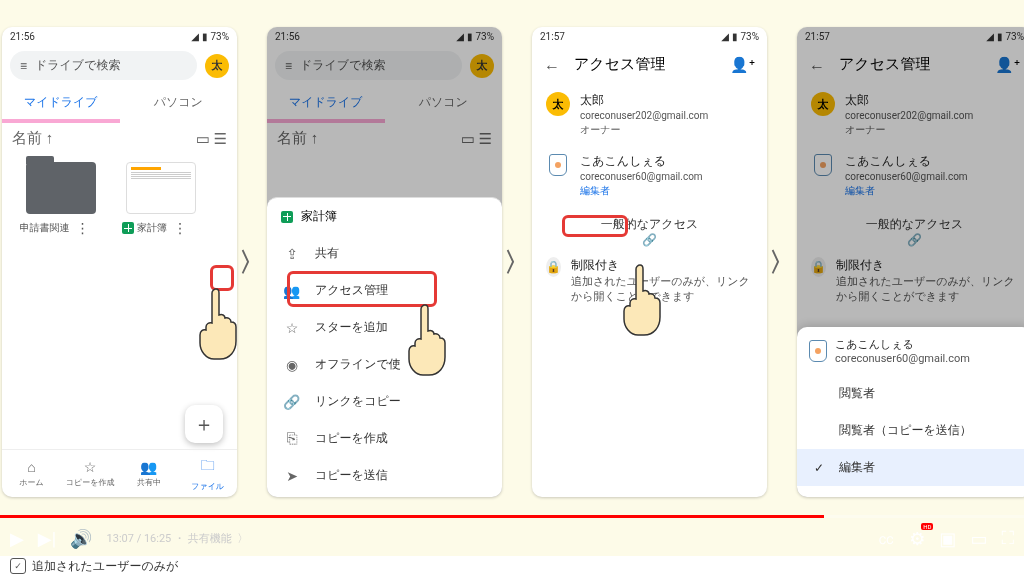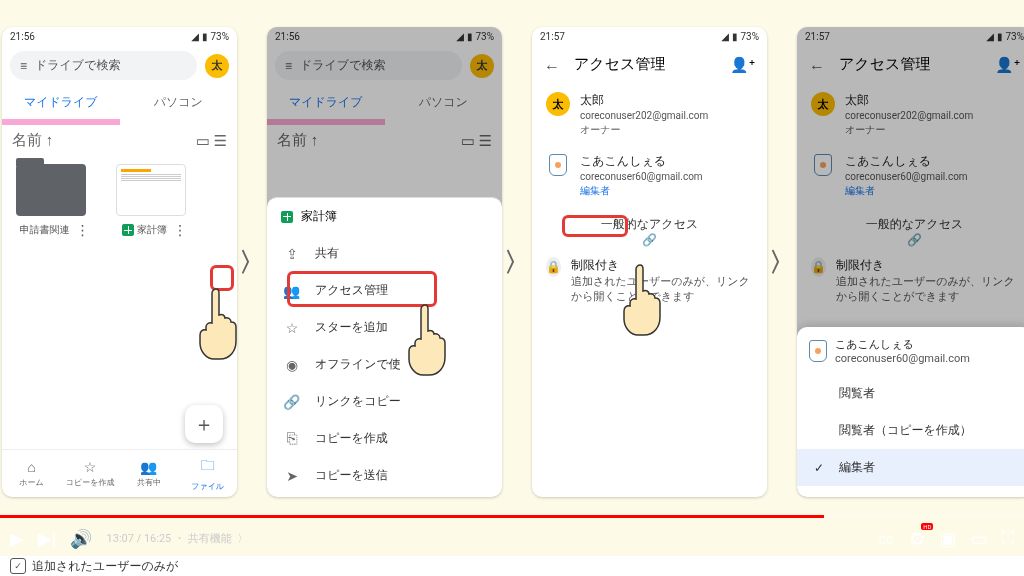--- a/index.html
+++ b/index.html
@@ -10,24 +10,24 @@
   .status { height:18px; display:flex; justify-content:space-between; align-items:center; padding:0 8px; font-size:10px; color:#333; }
   .status .r { display:flex; gap:3px; align-items:center; }
   .dim { position:absolute; inset:0; background:rgba(0,0,0,.28); z-index:2; pointer-events:none; }
   .arrow { align-self:center; font-size:26px; color:#666; font-weight:bold; flex:none; }
   
   .searchrow { display:flex; align-items:center; gap:8px; padding:6px 8px; }
   .searchbox { flex:1; display:flex; align-items:center; gap:8px; background:#f1f3f4; border-radius:18px; padding:6px 10px; font-size:12px; color:#555; }
   .avatar-t { width:24px; height:24px; border-radius:50%; background:#fbbc04; display:flex; align-items:center; justify-content:center; font-size:11px; font-weight:bold; color:#333; }
   .tabs { display:flex; font-size:12px; color:#666; }
   .tab { flex:1; text-align:center; padding:8px 0; }
-  .tab.active { color:#1a73e8; border-bottom:6px solid #f9a8d4; }
+  .tab.active { color:#1a73e8; border-bottom:4px solid #f9a8d4; }
   .hdr { display:flex; justify-content:space-between; align-items:center; padding:6px 10px; font-size:15px; color:#666; }
   .grid { display:flex; gap:20px; padding:8px 14px; }
-  .cell { width:80px; display:flex; flex-direction:column; align-items:flex-start; gap:6px; font-size:10px; color:#555; position:relative; }
+  .cell { width:80px; display:flex; flex-direction:column; align-items:flex-end; gap:6px; font-size:10px; color:#555; position:relative; }
   .folder { width:70px; height:52px; background:#5f6368; border-radius:4px; position:relative; }
   .folder::before { content:""; position:absolute; top:-6px; left:0; width:28px; height:8px; background:#5f6368; border-radius:2px 2px 0 0; }
   .doc { width:70px; height:52px; background:#fff; border:1px solid #ddd; border-radius:4px; padding:4px; font-size:4px; overflow:hidden; }
   .doc .bar { height:3px; background:#ffa500; margin-bottom:2px; width:50%; }
   .doc .ln { height:1px; background:#ccc; margin:1px 0; }
   .cellft { display:flex; align-items:center; gap:3px; width:100%; justify-content:center; }
   .dots { font-size:14px; cursor:pointer; padding:0 3px; }
   .sheet-ic { width:12px; height:12px; background:#0f9d58; border-radius:2px; position:relative; }
   .sheet-ic::after { content:""; position:absolute; inset:2px; background:linear-gradient(#fff,#fff) center/1px 100% no-repeat, linear-gradient(#fff,#fff) center/100% 1px no-repeat; }
   .fab { position:absolute; bottom:54px; right:14px; width:38px; height:38px; border-radius:10px; background:#fff; box-shadow:0 2px 6px rgba(0,0,0,.25); display:flex; align-items:center; justify-content:center; font-size:20px; color:#555; }
@@ -327,21 +327,21 @@
               <div style="color:#222;">こあこんしぇる</div>
               <div>coreconuser60@gmail.com</div>
             </div>
         </div>
         <div class="ropt">
             <span class="chk"></span>
             <span>閲覧者</span>
           </div>
         <div class="ropt">
             <span class="chk"></span>
-            <span>閲覧者（コピーを作成）</span>
+            <span>閲覧者（コピーを送信）</span>
           </div>
         <div class="ropt sel">
             <span class="chk">✓</span>
             <span>編集者</span>
           </div>
         <div class="ropt">
             <span>削除</span>
           </div>
       </div>
       <div class="wm">コアコンシェル</div>

